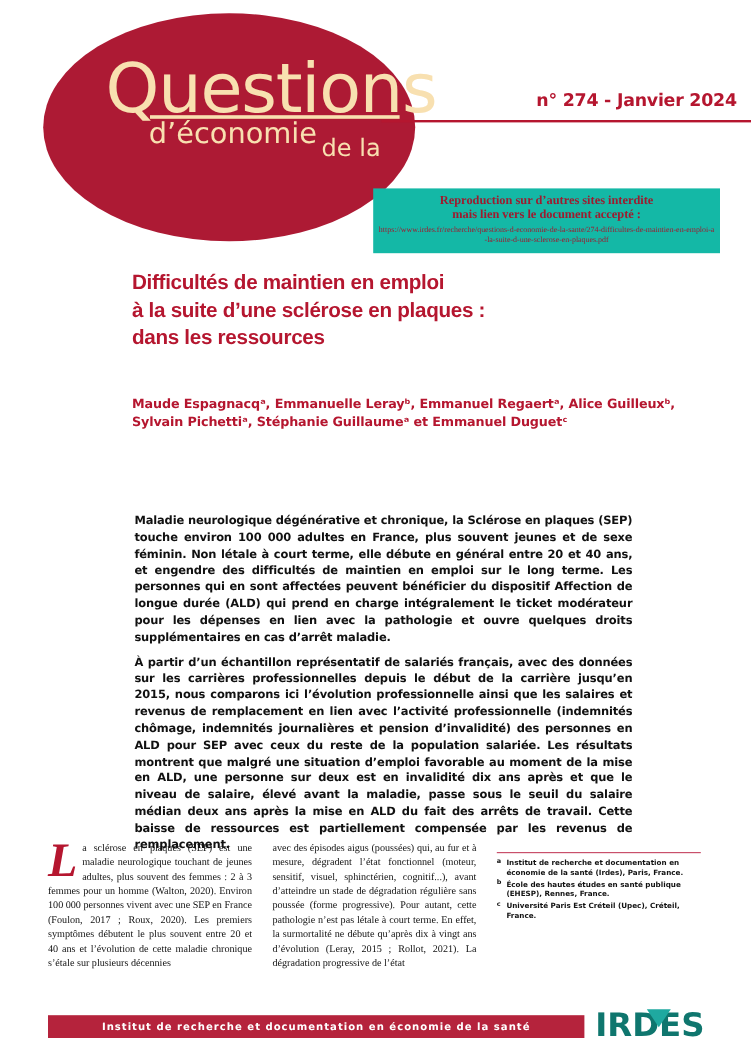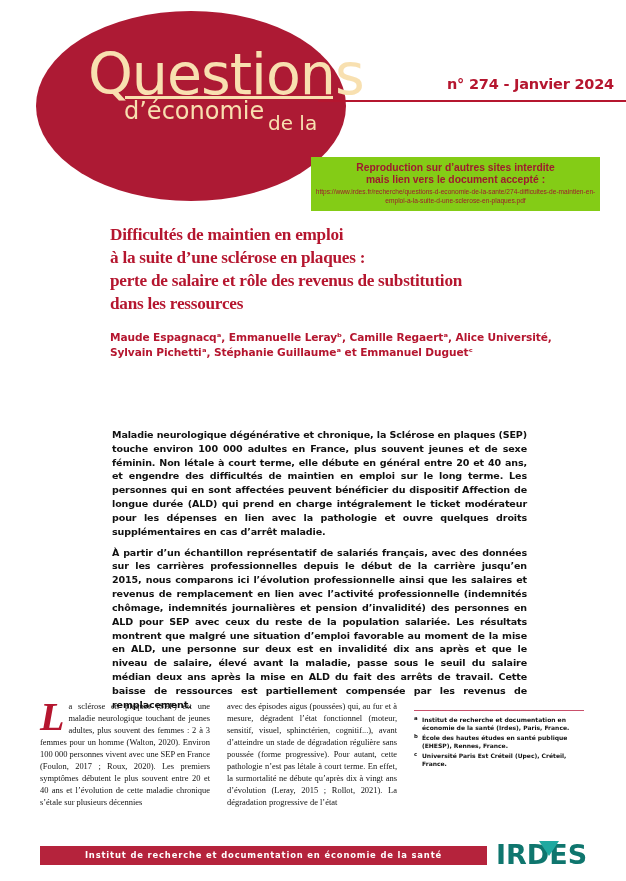--- a/index.html
+++ b/index.html
@@ -90,24 +90,24 @@
     white-space: nowrap;
   }
 
   
   #repro-box {
     position: absolute;
     left: 311px;
     top: 157px;
     width: 281px;
     padding: 5px 4px 6px 4px;
-    background: #84cc16;
+    background: #14b8a6;
     text-align: center;
     color: #9E1B2F;
-    font-family: Liberation Sans, sans-serif;
+    font-family: Liberation Serif, serif;
   }
   .repro-line {
     font-weight: bold;
     font-size: 10.3px;
     line-height: 1.18;
   }
   .repro-url {
     font-size: 6.6px;
     line-height: 1.25;
     margin-top: 2px;
@@ -120,21 +120,21 @@
     left: 110px;
     top: 224px;
     width: 470px;
   }
   .title-line {
     color: #B5162F;
     font-weight: bold;
     font-size: 17.2px;
     line-height: 1.33;
     letter-spacing: -0.25px;
-    font-family: Liberation Serif, serif;
+    font-family: Liberation Sans, sans-serif;
   }
 
   #authors {
     position: absolute;
     left: 110px;
     top: 330px;
     width: 480px;
     color: #B5162F;
     font-weight: bold;
     font-size: 10.6px;
@@ -281,26 +281,25 @@
 
 <div id="repro-box">
   <div class="repro-line">Reproduction sur d’autres sites interdite</div>
   <div class="repro-line">mais lien vers le document accepté :</div>
   <div class="repro-url">https://www.irdes.fr/recherche/questions-d-economie-de-la-sante/274-difficultes-de-maintien-en-emploi-a-la-suite-d-une-sclerose-en-plaques.pdf</div>
 </div>
 
 <div id="title-block">
   <div class="title-line">Difficultés de maintien en emploi</div>
   <div class="title-line">à la suite d’une sclérose en plaques :</div>
-  <div class="title-line">perte de salaire et rôle des revenus de substitution</div>
   <div class="title-line">dans les ressources</div>
 </div>
 
 <div id="authors">
-  <div>Maude Espagnacqᵃ, Emmanuelle Lerayᵇ, Camille Regaertᵃ, Alice Université,</div>
+  <div>Maude Espagnacqᵃ, Emmanuelle Lerayᵇ, Emmanuel Regaertᵃ, Alice Guilleuxᵇ,</div>
   <div>Sylvain Pichettiᵃ, Stéphanie Guillaumeᵃ et Emmanuel Duguetᶜ</div>
 </div>
 
 <div id="abstract">
   <p>Maladie neurologique dégénérative et chronique, la Sclérose en plaques (SEP) touche environ 100 000 adultes en France, plus souvent jeunes et de sexe féminin. Non létale à court terme, elle débute en général entre 20 et 40 ans, et engendre des difficultés de maintien en emploi sur le long terme. Les personnes qui en sont affectées peuvent bénéficier du dispositif Affection de longue durée (ALD) qui prend en charge intégralement le ticket modérateur pour les dépenses en lien avec la pathologie et ouvre quelques droits supplémentaires en cas d’arrêt maladie.</p>
   <p>À partir d’un échantillon représentatif de salariés français, avec des données sur les carrières professionnelles depuis le début de la carrière jusqu’en 2015, nous comparons ici l’évolution professionnelle ainsi que les salaires et revenus de remplacement en lien avec l’activité professionnelle (indemnités chômage, indemnités journalières et pension d’invalidité) des personnes en ALD pour SEP avec ceux du reste de la population salariée. Les résultats montrent que malgré une situation d’emploi favorable au moment de la mise en ALD, une personne sur deux est en invalidité dix ans après et que le niveau de salaire, élevé avant la maladie, passe sous le seuil du salaire médian deux ans après la mise en ALD du fait des arrêts de travail. Cette baisse de ressources est partiellement compensée par les revenus de remplacement.</p>
 </div>
 
 <div id="columns">
   <div class="col">

